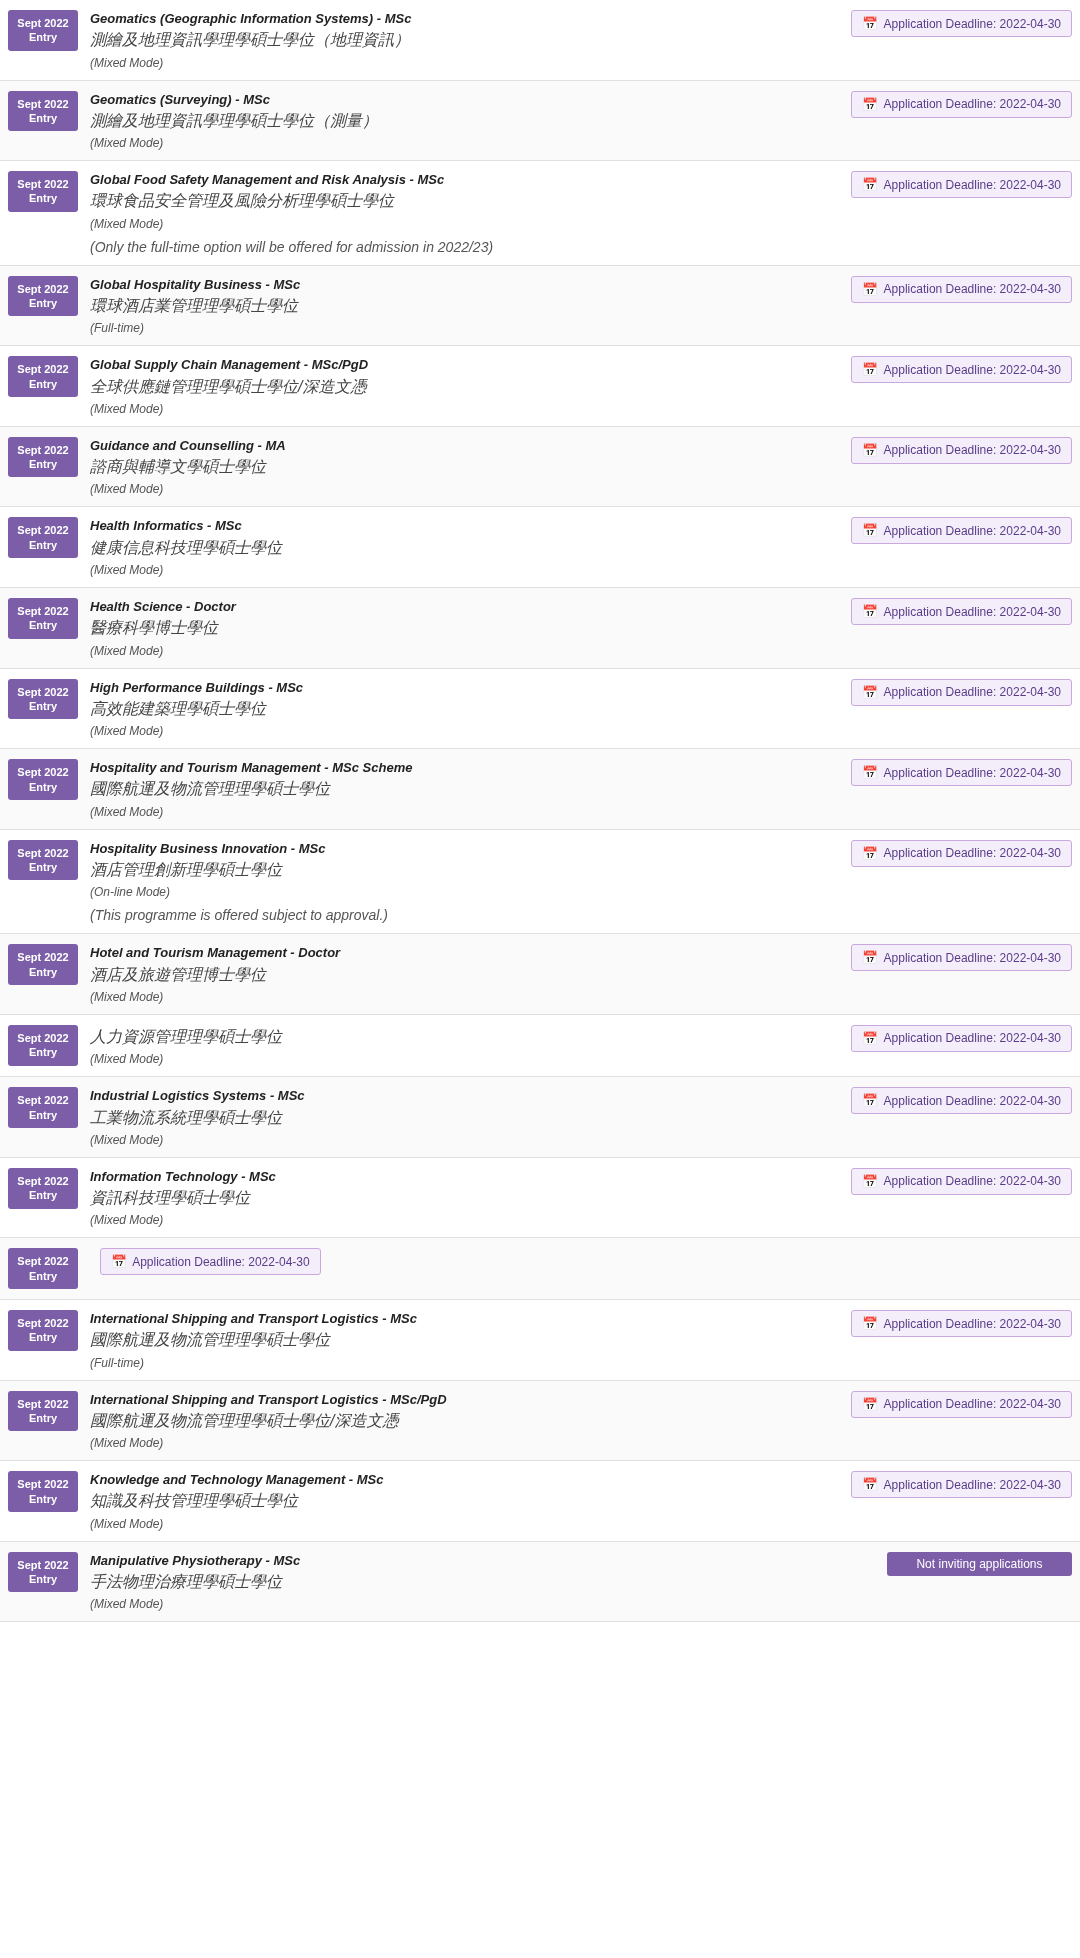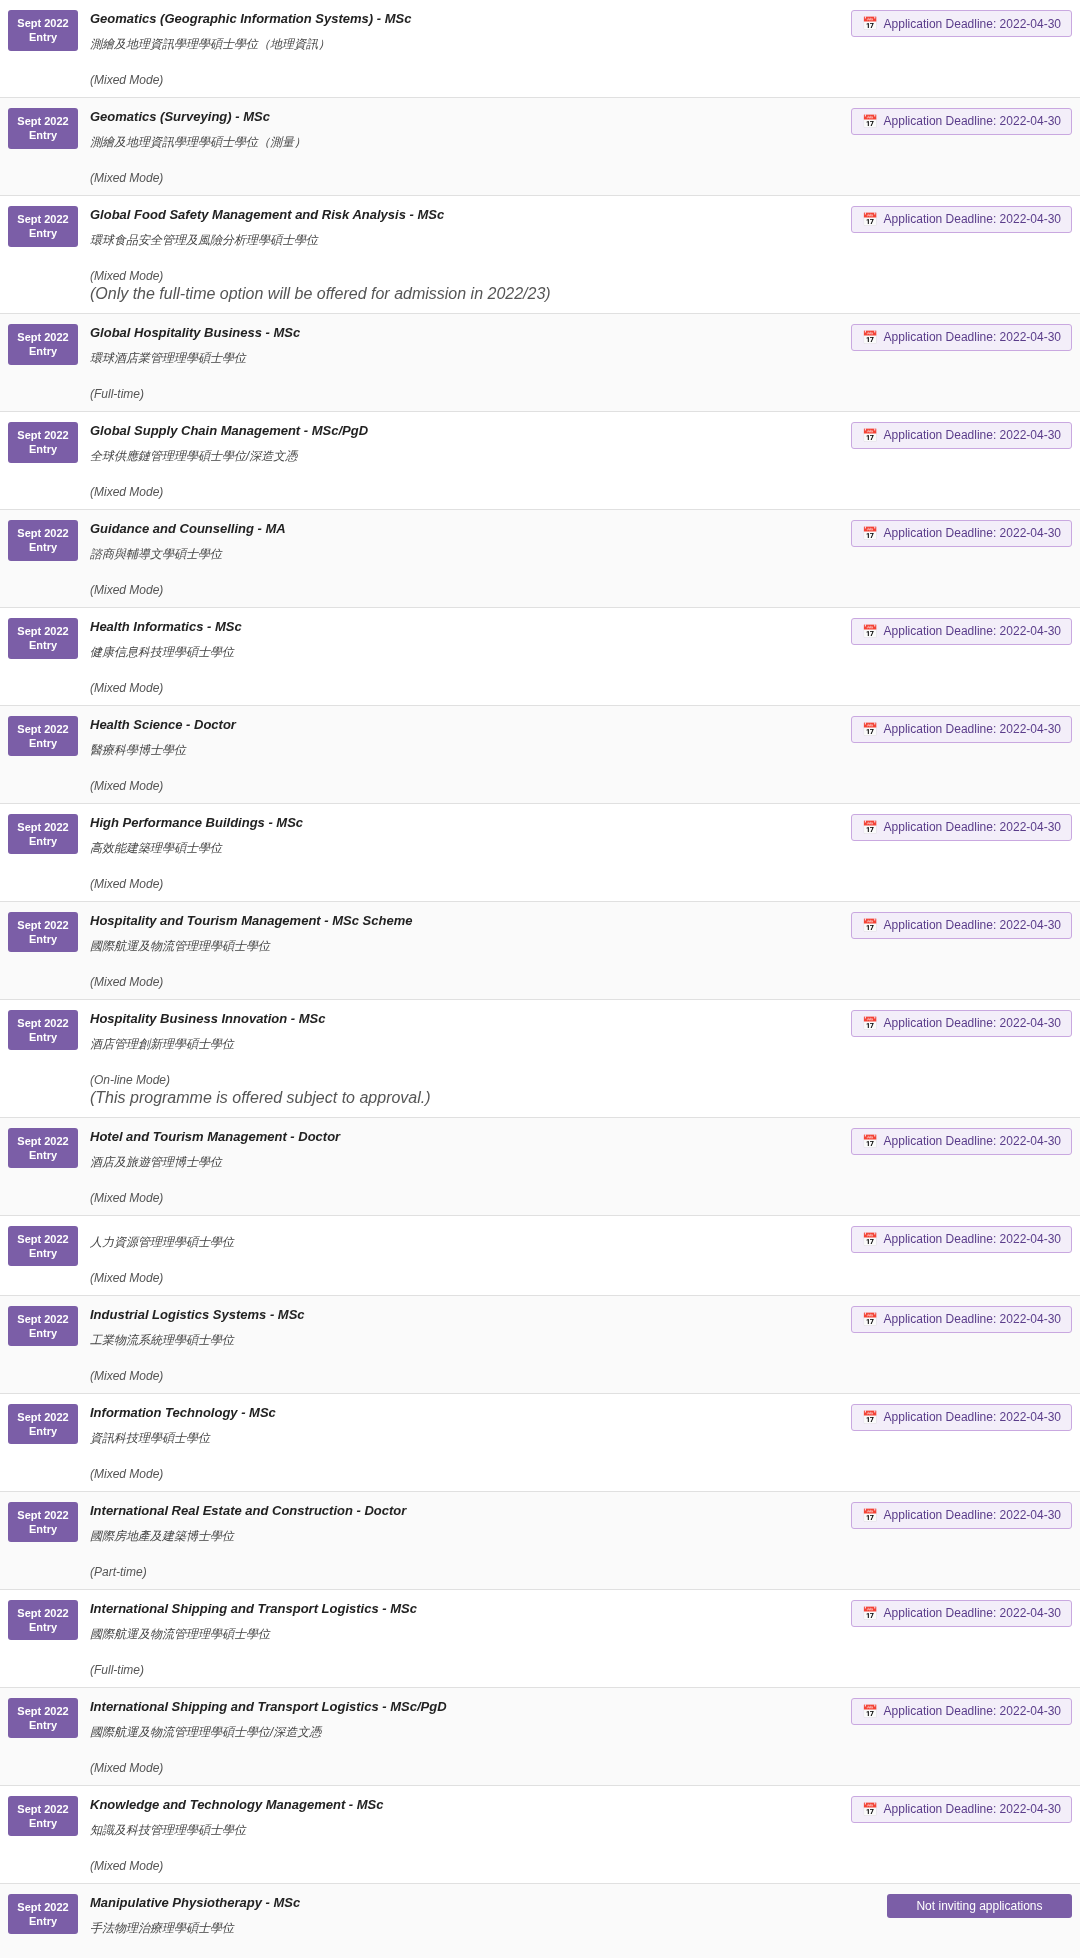--- a/index.html
+++ b/index.html
@@ -41,34 +41,34 @@
       min-width: 0;
       font-style: italic;
     }
     .program-title-en {
       font-weight: bold;
       font-size: 13px;
       color: #222;
       line-height: 1.4;
     }
     .program-title-zh {
-      font-size: 12px;
+      font-size: 16px;
       color: #444;
-      margin-top: 8px;
+      margin-top: 1px;
       line-height: 1.4;
     }
     .program-mode {
       font-size: 12px;
       color: #555;
-      margin-top: 20px;
+      margin-top: 4px;
     }
     .program-note {
-      font-size: 16px;
+      font-size: 14px;
       color: #555;
-      margin-top: 2px;
+      margin-top: 8px;
     }
     .deadline-badge {
       min-width: 185px;
       display: flex;
       align-items: center;
       justify-content: center;
       background: #f3eef9;
       border: 1px solid #c9a8e0;
       border-radius: 3px;
       padding: 5px 10px;
@@ -236,25 +236,20 @@
       <div class="entry-badge">Sept 2022<br>Entry</div>
       <div class="program-info">
         <div class="program-title-en">Information Technology - MSc</div>
         <div class="program-title-zh">資訊科技理學碩士學位</div>
         <div class="program-mode">(Mixed Mode)</div>
       </div>
       <div class="deadline-badge"><span class="calendar-icon">📅</span>Application Deadline: 2022-04-30</div>
     </div>
     <div class="program-row">
       <div class="entry-badge">Sept 2022<br>Entry</div>
-      <div class="program-info">
-        <div class="program-title-en">International Real Estate and Construction - Doctor</div>
-        <div class="program-title-zh">國際房地產及建築博士學位</div>
-        <div class="program-mode">(Part-time)</div>
-      </div>
       <div class="deadline-badge"><span class="calendar-icon">📅</span>Application Deadline: 2022-04-30</div>
     </div>
     <div class="program-row">
       <div class="entry-badge">Sept 2022<br>Entry</div>
       <div class="program-info">
         <div class="program-title-en">International Shipping and Transport Logistics - MSc</div>
         <div class="program-title-zh">國際航運及物流管理理學碩士學位</div>
         <div class="program-mode">(Full-time)</div>
       </div>
       <div class="deadline-badge"><span class="calendar-icon">📅</span>Application Deadline: 2022-04-30</div>

